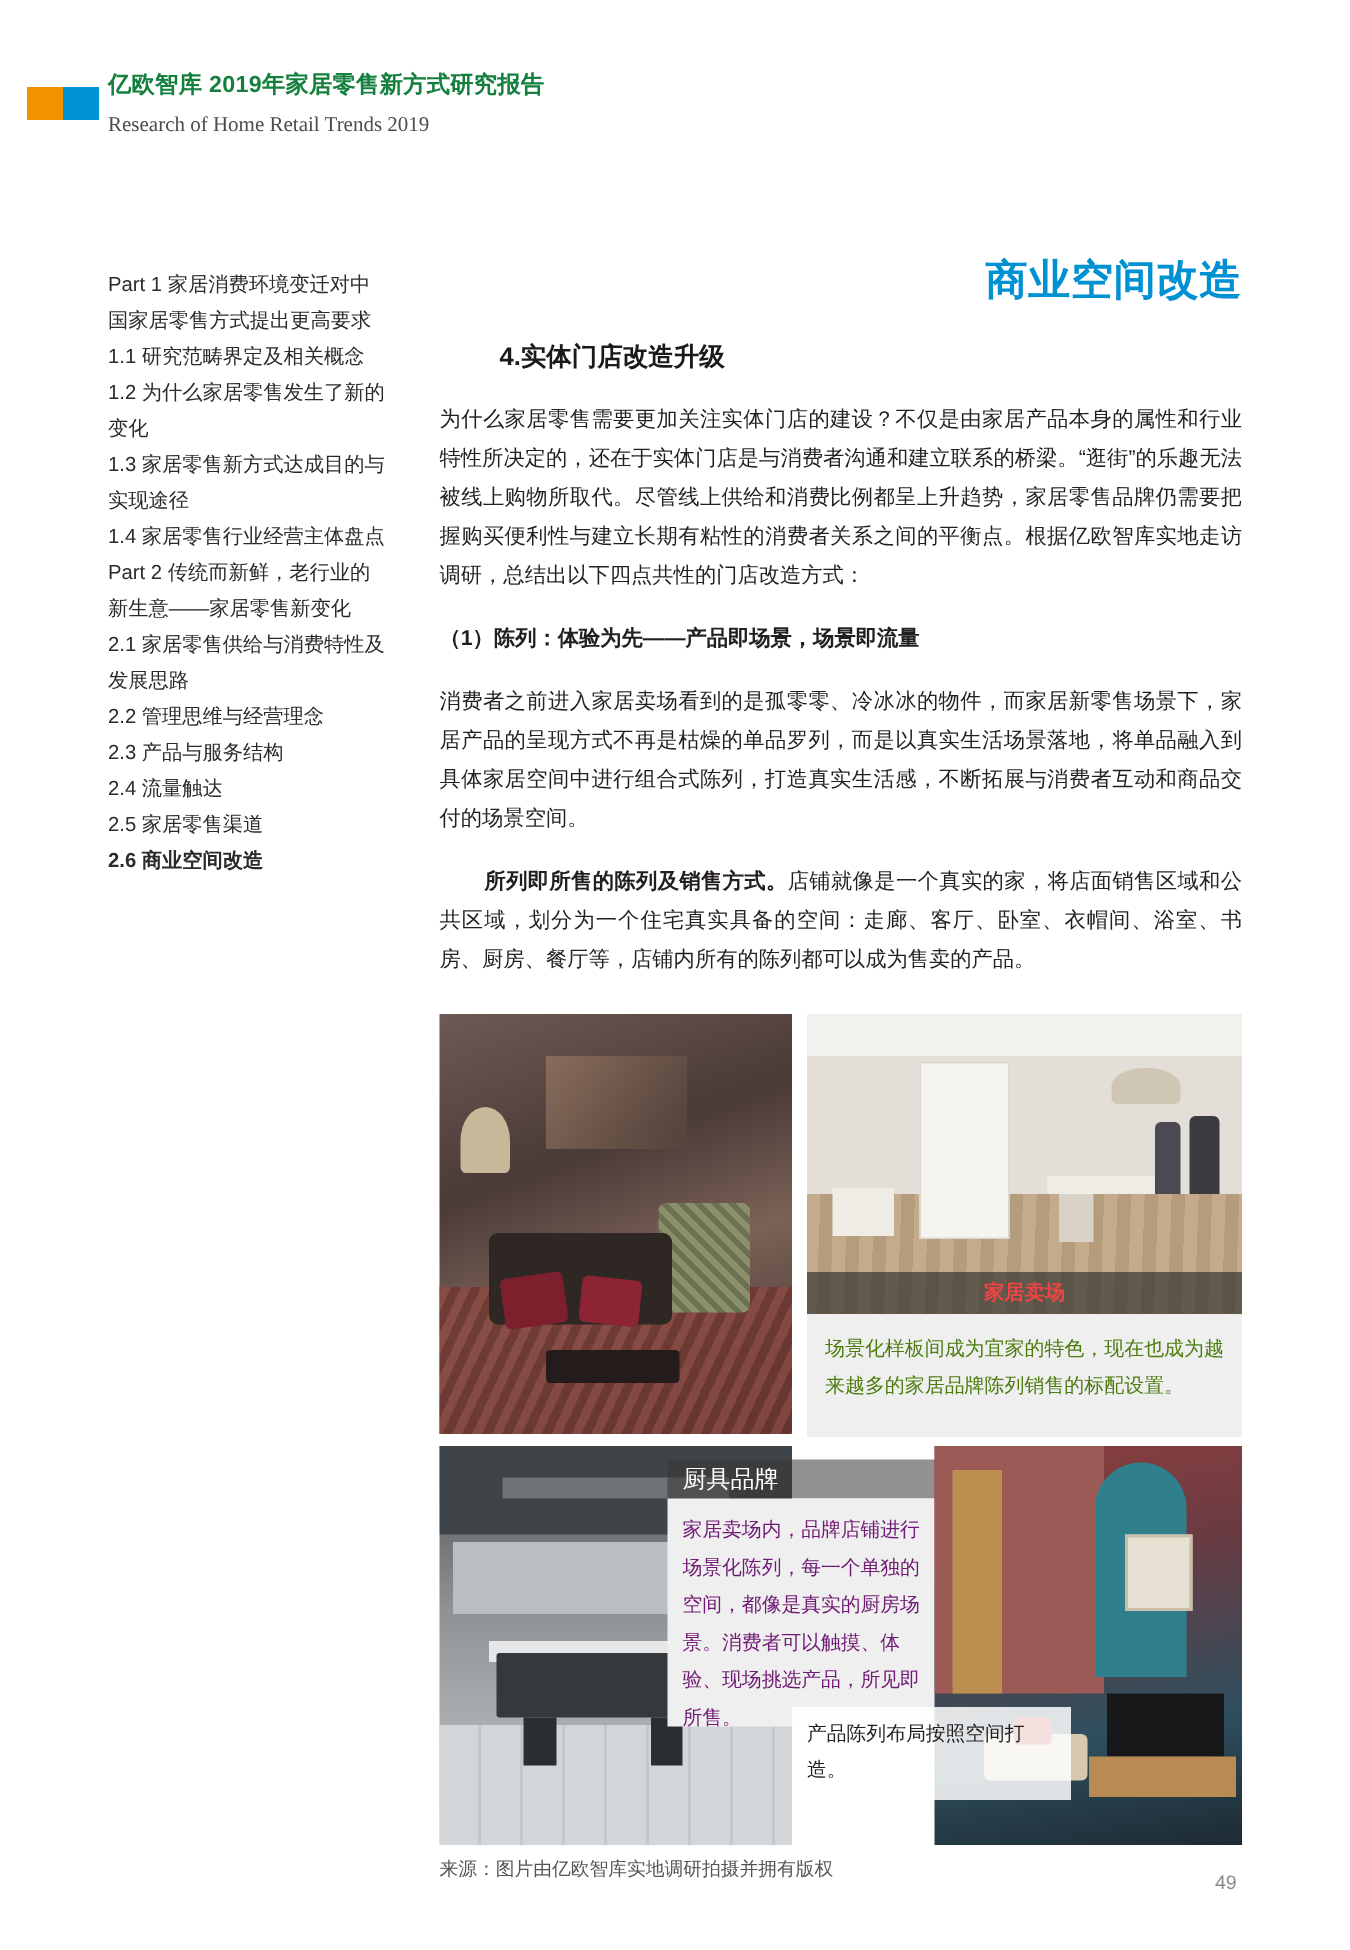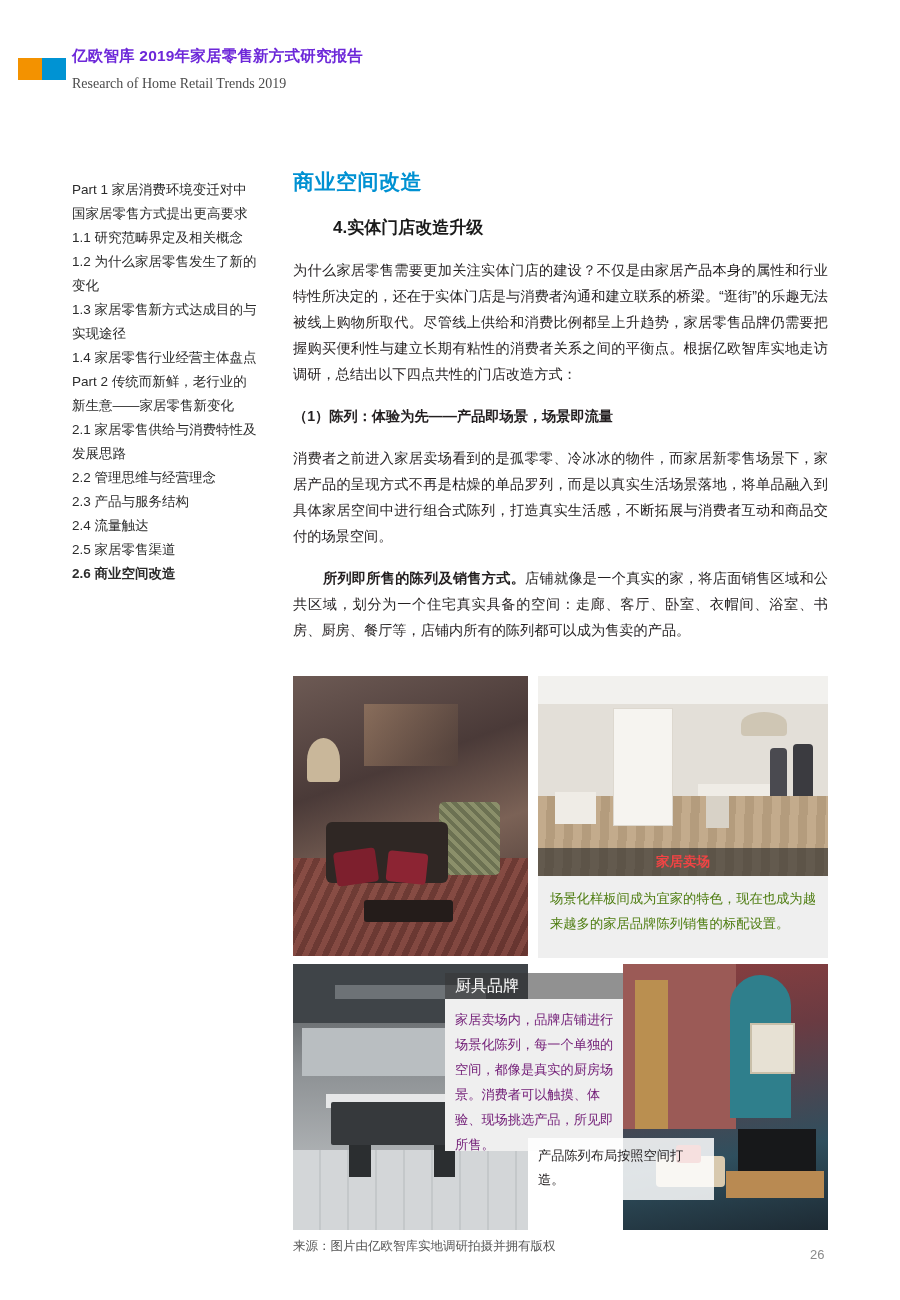--- a/index.html
+++ b/index.html
@@ -11,31 +11,31 @@
     position:relative;
     overflow:hidden;
   }
   .page{position:relative;width:900px;height:1300px;}
 
   
   .header{position:absolute;left:0;top:30px;width:900px;height:70px;}
   .hdr-bars{position:absolute;left:18px;top:28px;width:48px;height:22px;}
   .bar-orange{position:absolute;left:0;top:0;width:24px;height:22px;background:#f39200;}
   .bar-blue{position:absolute;left:24px;top:0;width:24px;height:22px;background:#0093d3;}
-  .hdr-title{position:absolute;left:72px;top:16px;font-size:15.5px;font-weight:bold;color:#6d28d9;letter-spacing:.2px;}
+  .hdr-title{position:absolute;left:72px;top:16px;font-size:15.5px;font-weight:bold;color:#15803d;letter-spacing:.2px;}
   .hdr-sub{position:absolute;left:72px;top:46px;font-size:14px;color:#4c4c4c;font-family:"Liberation Serif",serif;}
 
   
   .toc{position:absolute;left:72px;top:178px;width:190px;font-size:13.5px;line-height:23px;color:#2b2b2b;}
   .toc div{margin-bottom:1px;}
   .toc .bold{font-weight:bold;}
 
   
   .main{position:absolute;left:293px;top:168px;width:535px;}
-  .sec-title{font-size:21px;font-weight:bold;color:#0091d2;letter-spacing:.5px;margin-bottom:20px;}
+  .sec-title{font-size:28px;font-weight:bold;color:#0091d2;letter-spacing:.5px;margin-bottom:20px;text-align:right;}
   .sub-title{font-size:17px;font-weight:bold;color:#1a1a1a;margin-bottom:18px;margin-left:40px;}
   p.body{font-size:14.2px;line-height:26px;text-align:justify;margin:0 0 16px 0;color:#231f20;}
   p.body b{font-weight:bold;margin-left:30px;}
   .para-head{font-weight:bold;}
 
   
   .figs{position:absolute;left:293px;top:676px;width:535px;height:554px;}
 
   .ph{position:absolute;overflow:hidden;background:#cfcfcf;}
 
@@ -218,16 +218,16 @@
       <div class="tv"></div>
       <div class="cab"></div>
       <div class="tbl4"></div>
       <div class="pot"></div>
     </div>
     <div class="cap4-body">产品陈列布局按照空间打造。</div>
 
   </div>
 
   <div class="source">来源：图片由亿欧智库实地调研拍摄并拥有版权</div>
-  <div class="pageno">26</div>
+  <div class="pageno">49</div>
 
 
 </div>
 
 </body></html>

